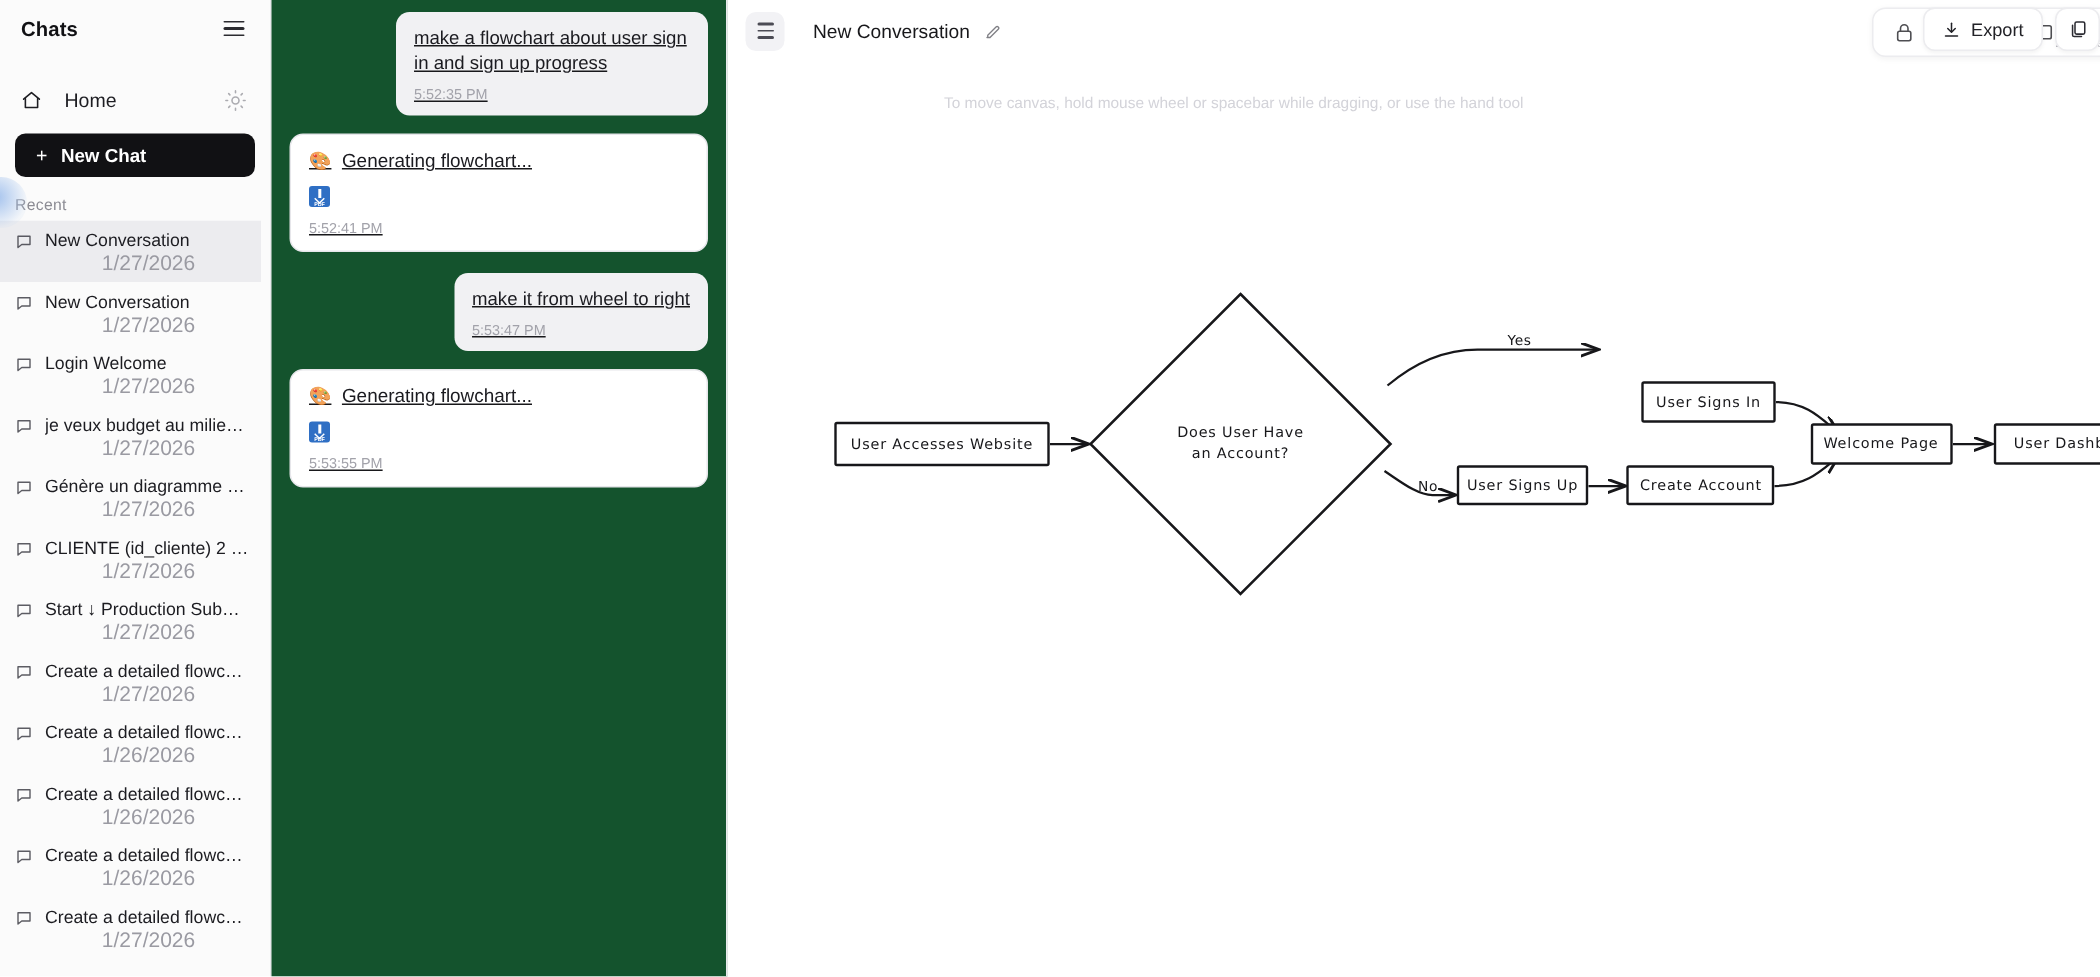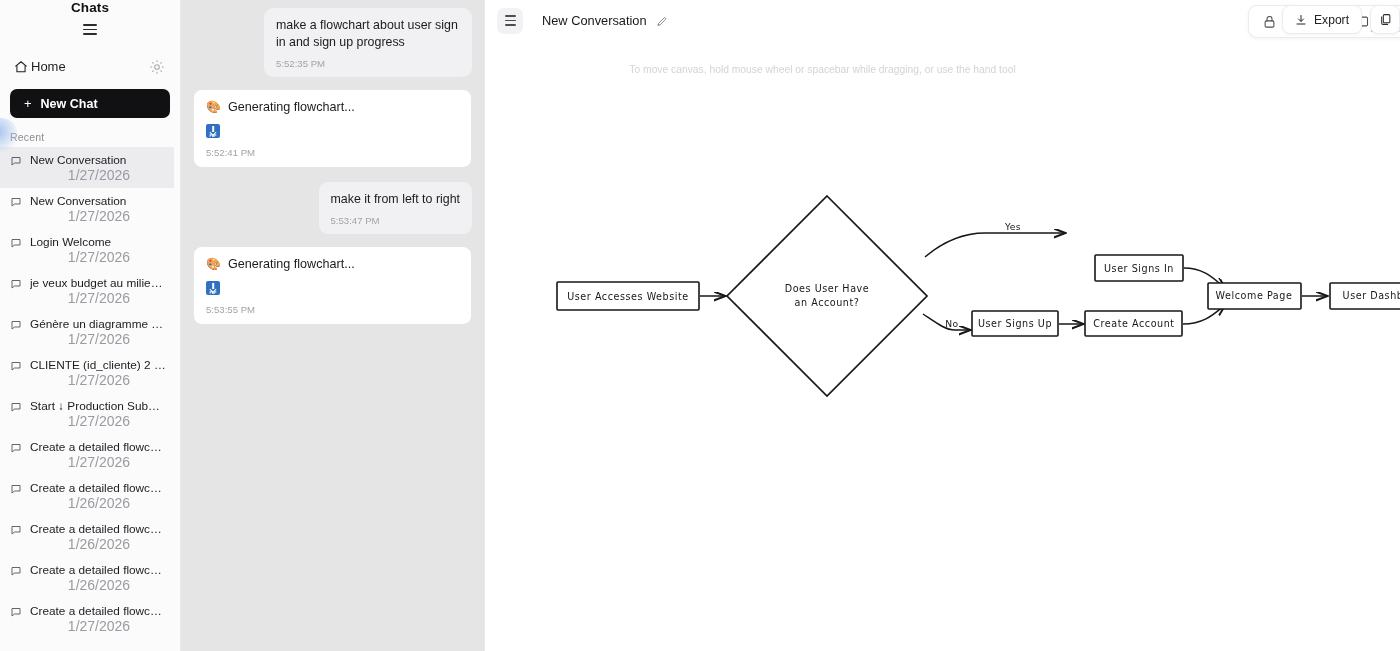--- a/index.html
+++ b/index.html
@@ -18,32 +18,31 @@
     background: #fbfbfb;
     border-right: 1px solid #e9e9ec;
     display: flex; flex-direction: column;
     position: relative;
     flex: 0 0 181px;
   }
   .sb-header {
     height: 38px;
     display: flex; align-items: center; justify-content: space-between;
     padding: 0 14px;
-    flex-direction: column;
   }
   .sb-title { font-size: 13.5px; font-weight: 700; color: #111114; letter-spacing: .1px; }
   .hamburger { display: flex; flex-direction: column; gap: 3px; cursor: pointer; padding: 3px; }
   .hamburger i { display: block; width: 14px; height: 1.6px; background: #2b2b30; border-radius: 2px; }
 
   .sb-home-row {
     height: 33px; margin-top: 12px;
     display: flex; align-items: center; justify-content: space-between;
     padding: 0 16px 0 14px;
   }
-  .home-left { display: flex; align-items: center; gap: 3px; }
+  .home-left { display: flex; align-items: center; gap: 15px; }
   .home-label { font-size: 13px; color: #1d1d22; }
   .sun-ico { width: 14px; height: 14px; opacity: .55; }
 
   .newchat {
     margin: 6px 10px 0 10px;
     height: 29px;
     background: #111114;
     color: #fff;
     border-radius: 7px;
     display: flex; align-items: center; gap: 9px;
@@ -81,24 +80,25 @@
   .blue-orb {
     position: absolute; left: -16px; top: 118px;
     width: 34px; height: 34px; border-radius: 50%;
     background: radial-gradient(circle at 40% 40%, rgba(150,185,235,.85), rgba(195,215,240,.15) 70%);
     pointer-events: none;
   }
 
   
   .chatpanel {
     width: 304px; flex: 0 0 304px; height: 651px;
-    background: #e5e5e5;
+    background: #14532d;
     border-right: 1px solid #e9e9ec;
     display: flex; flex-direction: column;
     position: relative;
+    text-decoration: underline;
   }
   .messages { flex: 1; padding: 8px 12px 0 12px; overflow: hidden; }
 
   .msg-user-wrap { display: flex; justify-content: flex-end; margin-bottom: 12px; }
   .msg-user {
     background: #f1f1f3;
     border-radius: 9px;
     padding: 9px 12px 8px 12px;
     max-width: 208px;
   }
@@ -399,21 +399,21 @@
             <span class="palette-ico">🎨</span>
             <span class="ai-text">Generating flowchart...</span>
           </div>
           <div class="pdf-chip">
             <span class="pdf-label">PDF</span>
           </div>
           <div class="ai-time">5:52:41 PM</div>
         </div>
         <div class="msg-user-wrap">
           <div class="msg-user">
-            <div class="mtext">make it from left to right</div>
+            <div class="mtext">make it from wheel to right</div>
             <div class="mtime">5:53:47 PM</div>
           </div>
         </div>
         <div class="msg-ai">
           <div class="ai-head">
             <span class="palette-ico">🎨</span>
             <span class="ai-text">Generating flowchart...</span>
           </div>
           <div class="pdf-chip">
             <span class="pdf-label">PDF</span>

